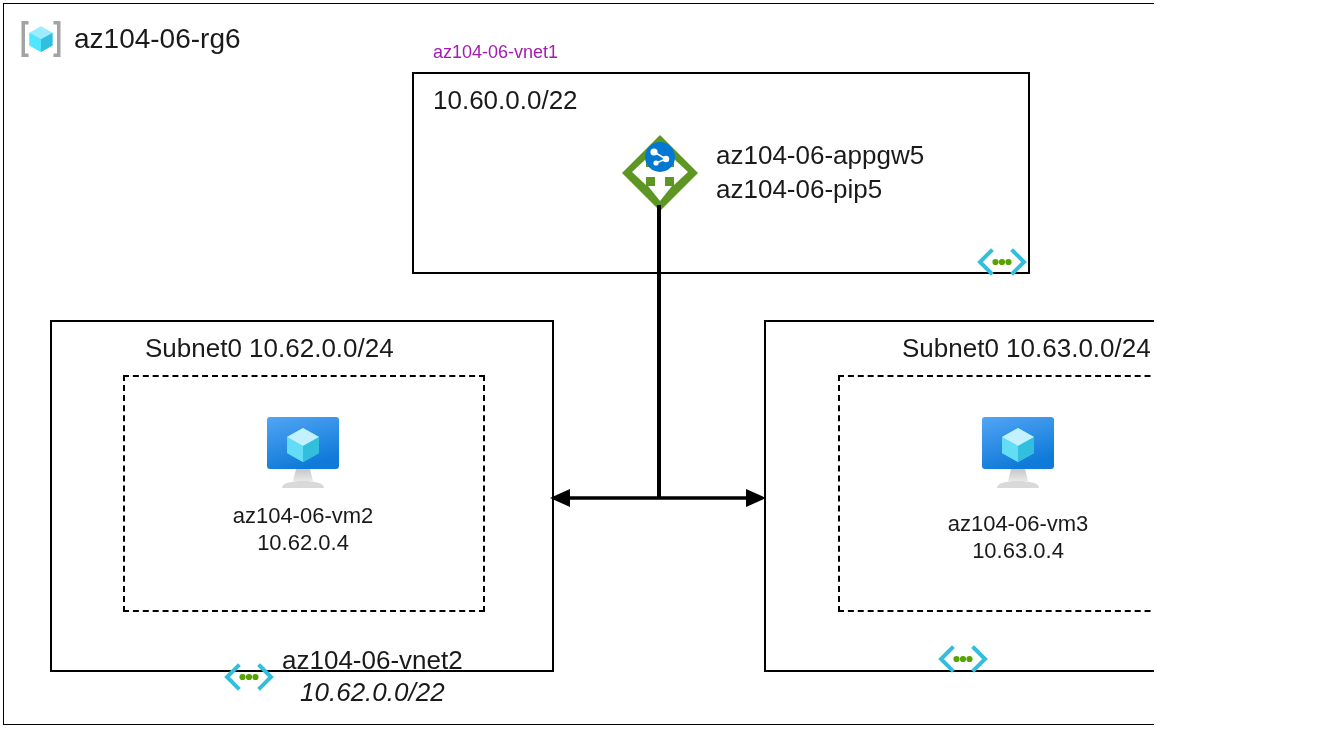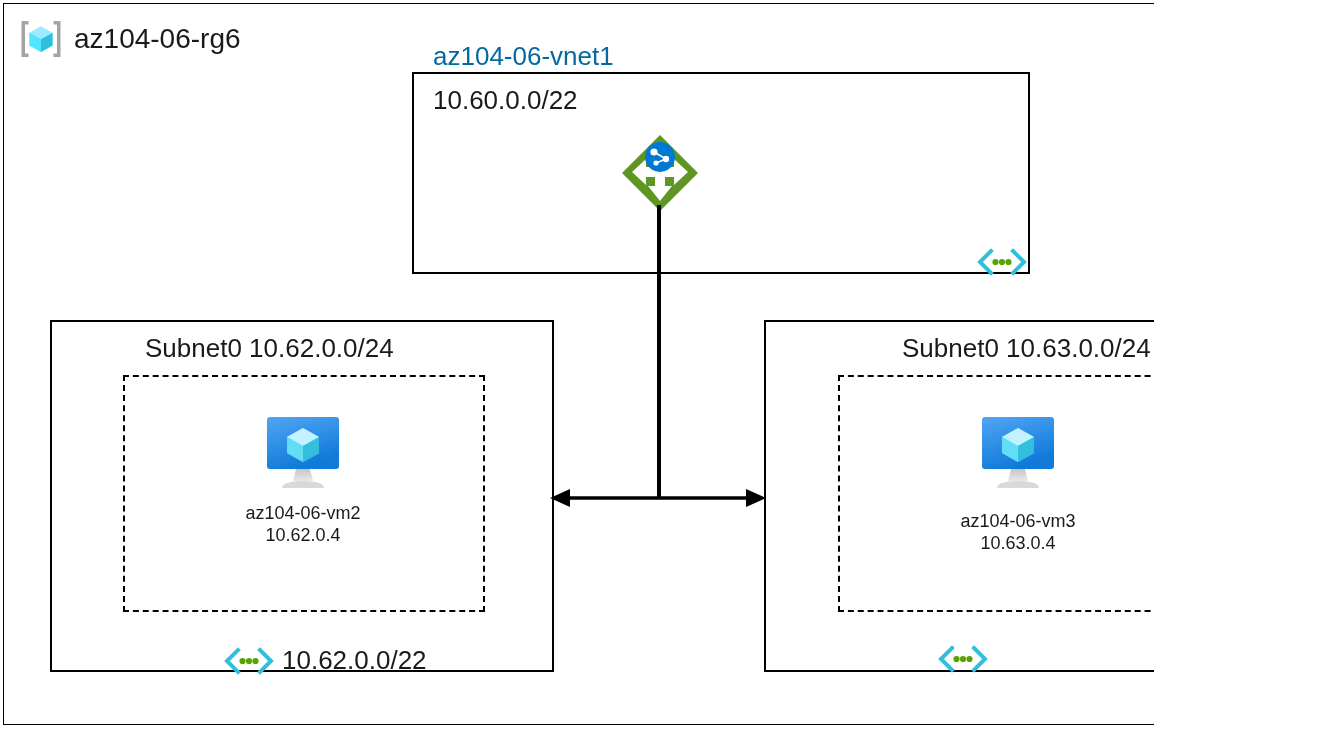--- a/index.html
+++ b/index.html
@@ -56,31 +56,31 @@
   
   .box {
     position: absolute;
     border: 2.5px solid #000000;
     box-sizing: border-box;
     background: transparent;
   }
 
   .box-caption-above {
     position: absolute;
+    font-size: 18px;
+    line-height: 1;
+    white-space: nowrap;
+    color: #a21caf;
+  }
+
+  .box-inner-label {
+    position: absolute;
     font-size: 26px;
     line-height: 1;
     white-space: nowrap;
-    color: #0369a1;
-  }
-
-  .box-inner-label {
-    position: absolute;
-    font-size: 26px;
-    line-height: 1;
-    white-space: nowrap;
     color: #1a1a1a;
   }
 
   
   .subnet-dashed {
     position: absolute;
     border: 2.5px dashed #000000;
     box-sizing: border-box;
   }
 
@@ -88,21 +88,21 @@
   .node {
     position: absolute;
     display: flex;
     flex-direction: column;
     align-items: center;
   }
   .node-icon {
     display: block;
   }
   .node-label {
-    font-size: 18px;
+    font-size: 22px;
     line-height: 1.22;
     text-align: center;
     color: #1a1a1a;
     white-space: nowrap;
   }
 
   
   .appgw-group {
     position: absolute;
     display: flex;
@@ -133,20 +133,21 @@
     flex-direction: column;
     line-height: 1.22;
   }
   .peering-text span {
     font-size: 26px;
     white-space: nowrap;
     color: #1a1a1a;
   }
   .peering-text .cidr {
     text-align: center;
+    font-style: italic;
   }
 
   
   .connector-v {
     position: absolute;
     background: #000000;
   }
   .connector-arrow {
     position: absolute;
   }
@@ -205,20 +206,24 @@
       <g fill="#ffffff">
         <circle cx="36" cy="21" r="3.6"></circle>
         <circle cx="48" cy="28" r="3.2"></circle>
         <circle cx="38" cy="32" r="2.6"></circle>
       </g>
       <g stroke="#ffffff" stroke-width="1.6" fill="none">
         <path d="M36 21 L48 28"></path>
         <path d="M38 32 L48 28"></path>
       </g>
     </svg>
+    <div class="appgw-labels">
+      <span>az104-06-appgw5</span>
+      <span>az104-06-pip5</span>
+    </div>
   </div>
 
   <div class="connector-v" style="left:657px; top:205px; width:4px; height:293px;"></div>
 
   <svg class="connector-arrow" style="left:548px; top:483px;" width="220" height="30" viewBox="0 0 220 30">
     <line x1="18" y1="15" x2="202" y2="15" stroke="#000000" stroke-width="3.5"></line>
     <polygon points="2,15 22,6 22,24" fill="#000000"></polygon>
     <polygon points="218,15 198,6 198,24" fill="#000000"></polygon>
   </svg>
 
@@ -254,20 +259,21 @@
 
   <div class="peering-badge" style="left:224px; top:645px;">
     <svg width="50" height="28" viewBox="0 0 50 28">
       <path d="M14 3 L3 14 L14 25" stroke="#32bedd" stroke-width="4" fill="none" stroke-linecap="square"></path>
       <path d="M36 3 L47 14 L36 25" stroke="#32bedd" stroke-width="4" fill="none" stroke-linecap="square"></path>
       <circle cx="18.5" cy="14" r="3.1" fill="#57a300"></circle>
       <circle cx="25" cy="14" r="3.1" fill="#57a300"></circle>
       <circle cx="31.5" cy="14" r="3.1" fill="#57a300"></circle>
     </svg>
     <div class="peering-text">
+      <span>az104-06-vnet2</span>
       <span class="cidr">10.62.0.0/22</span>
     </div>
   </div>
 
   <div class="box" style="left:764px; top:320px; width:504px; height:352px;"></div>
 
   <div class="box-inner-label" style="left:902px; top:335px;">Subnet0 10.63.0.0/24</div>
 
   <div class="subnet-dashed" style="left:838px; top:375px; width:362px; height:237px;"></div>
 

